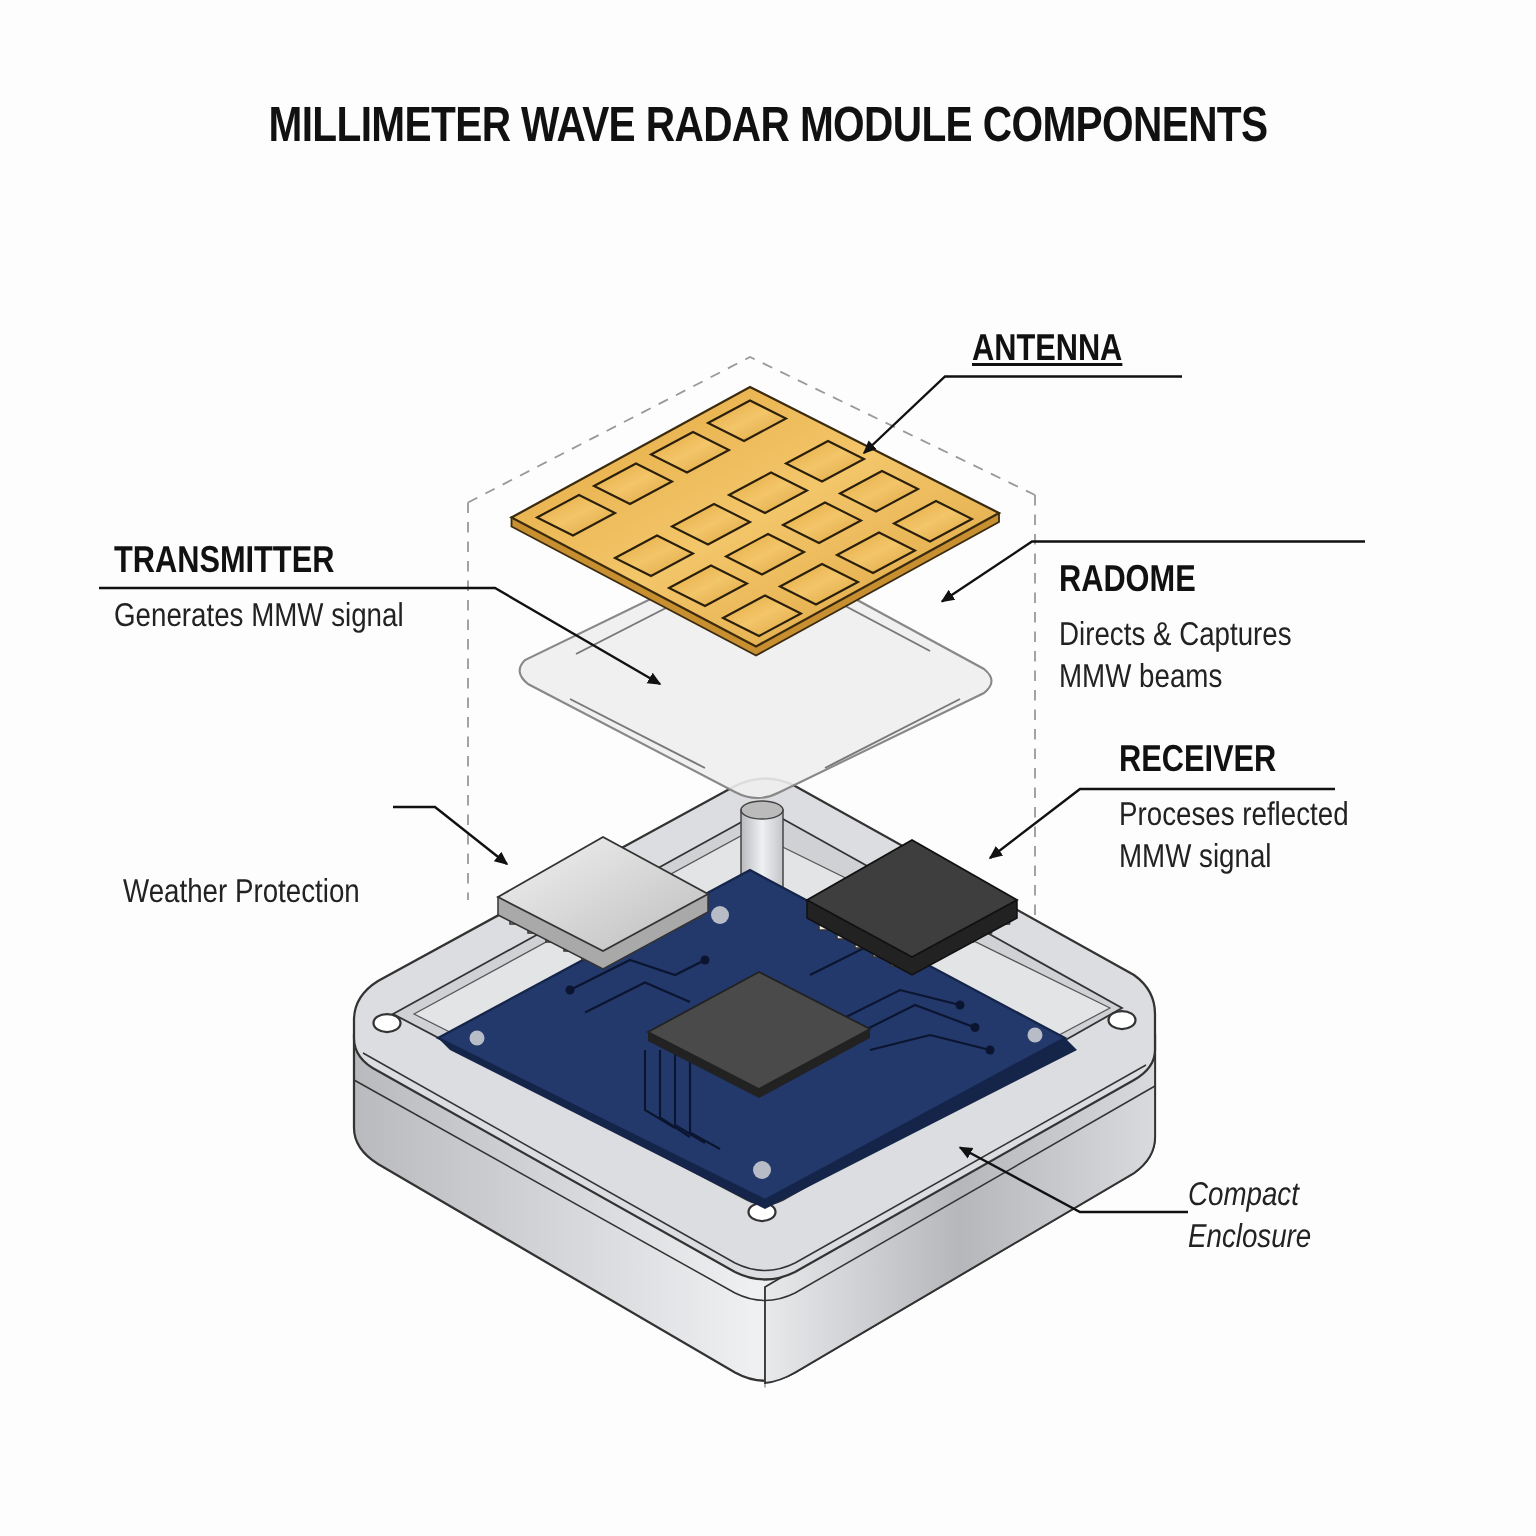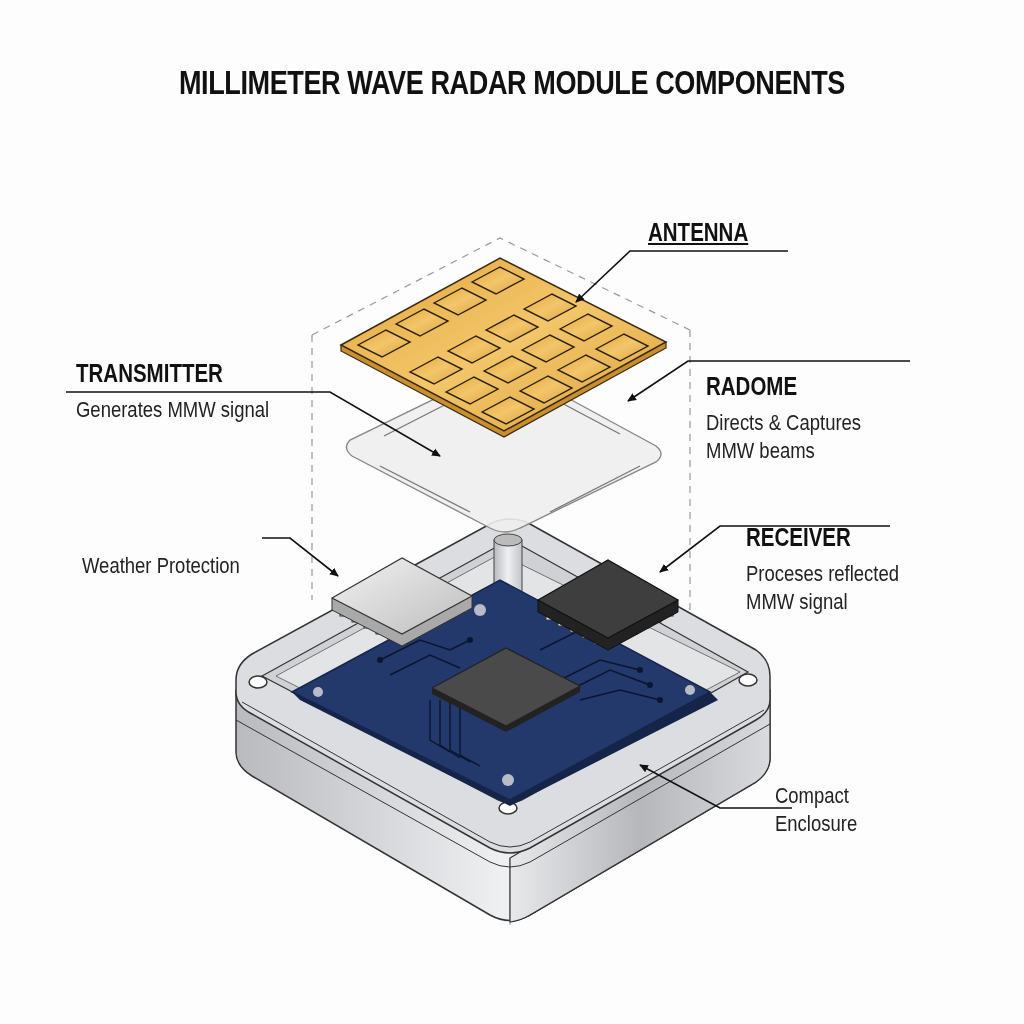--- a/index.html
+++ b/index.html
@@ -213,26 +213,26 @@
   <span class="head">RADOME</span>
   <span class="desc" style="margin-top:8px;">Directs &amp; Captures</span>
   <span class="desc">MMW beams</span>
 </div>
 
 <div class="lbl" style="left:76px; top:359px;">
   <span class="head">TRANSMITTER</span>
   <span class="desc" style="margin-top:8px;">Generates MMW signal</span>
 </div>
 
-<div class="lbl" style="left:746px; top:492px;margin-top:31px;">
+<div class="lbl" style="left:746px; top:492px;">
   <span class="head">RECEIVER</span>
   <span class="desc" style="margin-top:8px;">Proceses reflected</span>
   <span class="desc">MMW signal</span>
 </div>
 
-<div class="lbl" style="left:82px; top:552px;">
+<div class="lbl" style="left:82px; top:580px;">
   <span class="desc">Weather Protection</span>
 </div>
 
-<div class="lbl" style="left:775px; top:782px;">
+<div class="lbl" style="left:792px; top:782px;font-style:italic;">
   <span class="desc">Compact</span>
   <span class="desc">Enclosure</span>
 </div>
 
 </body></html>

